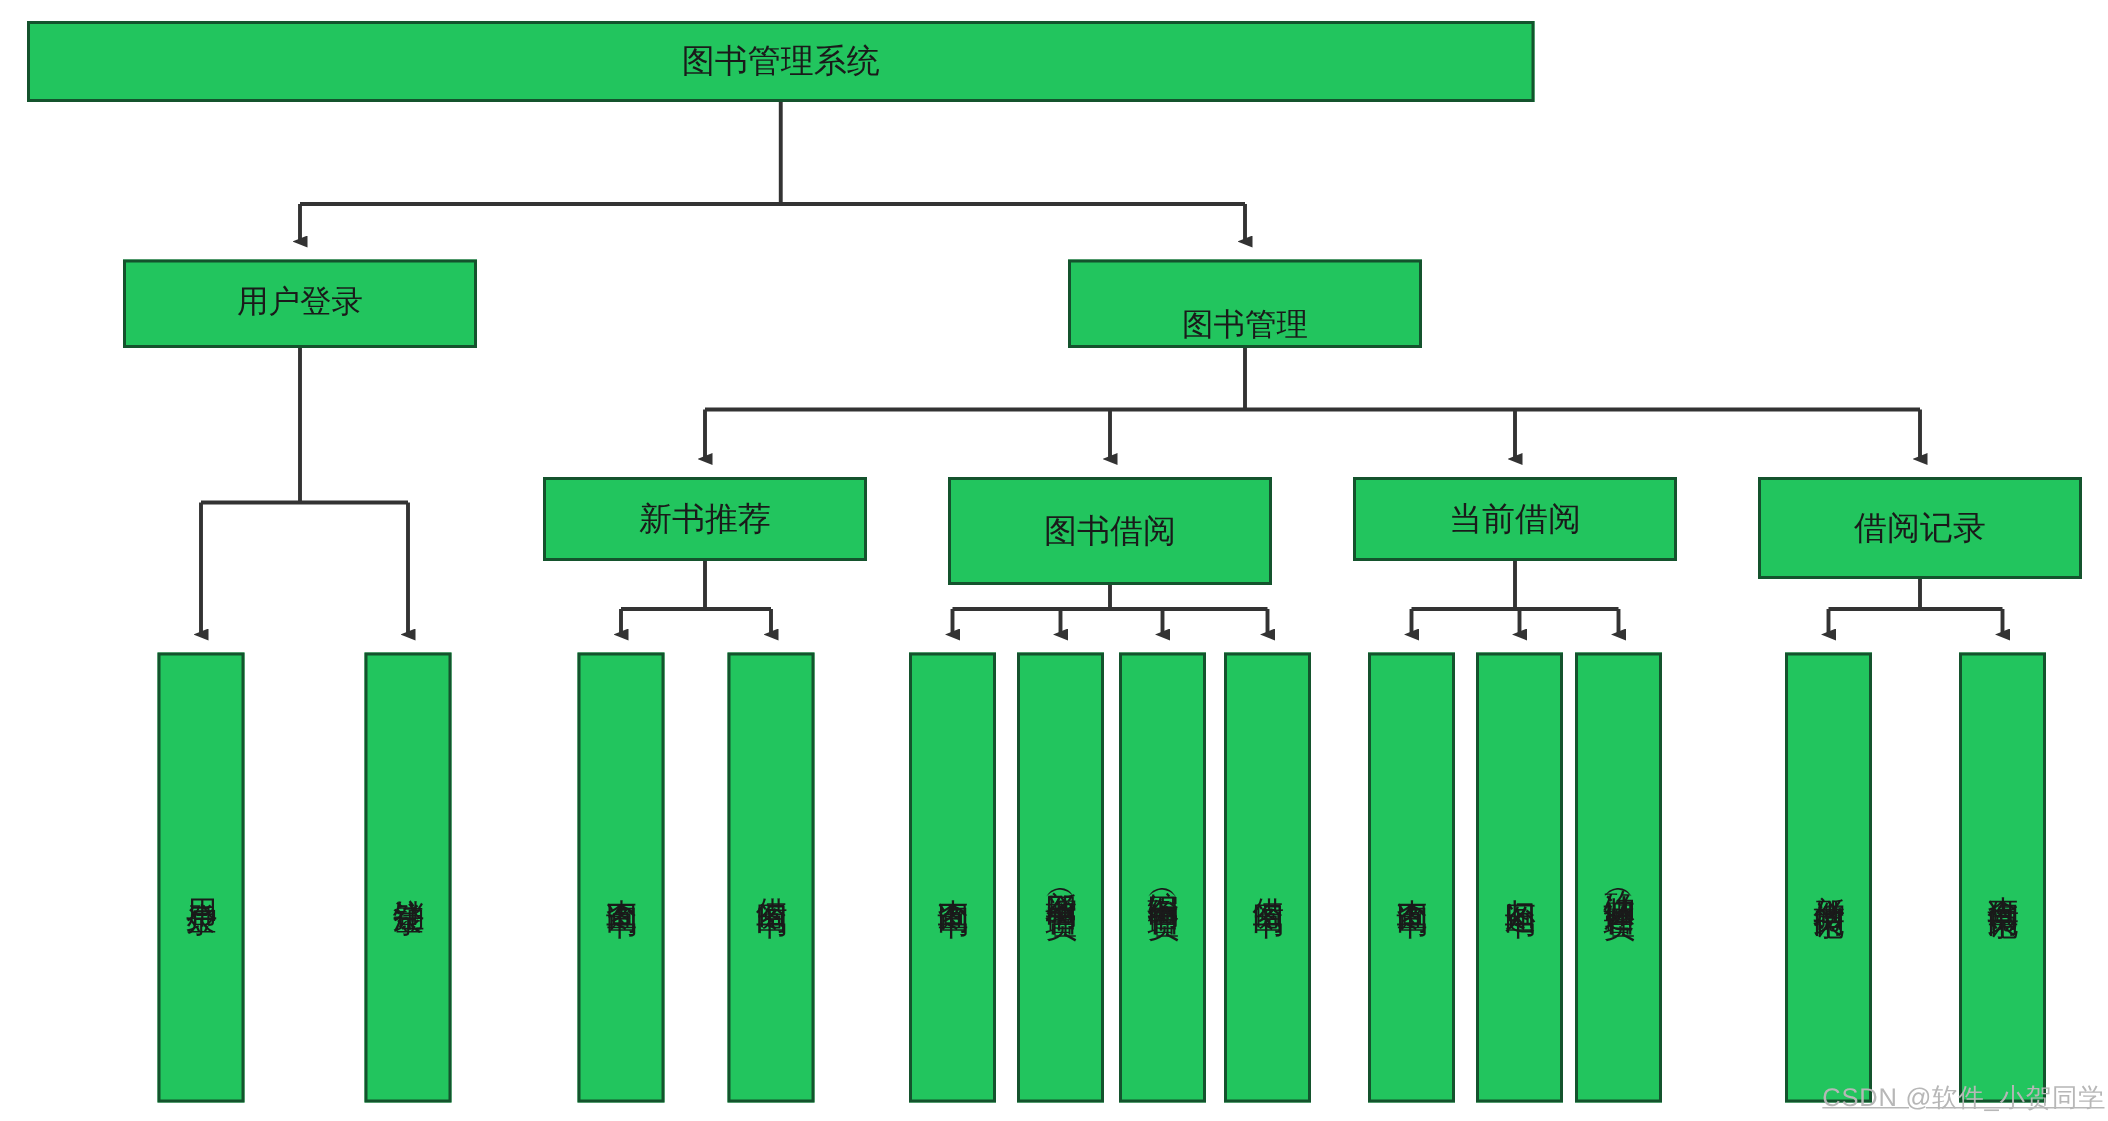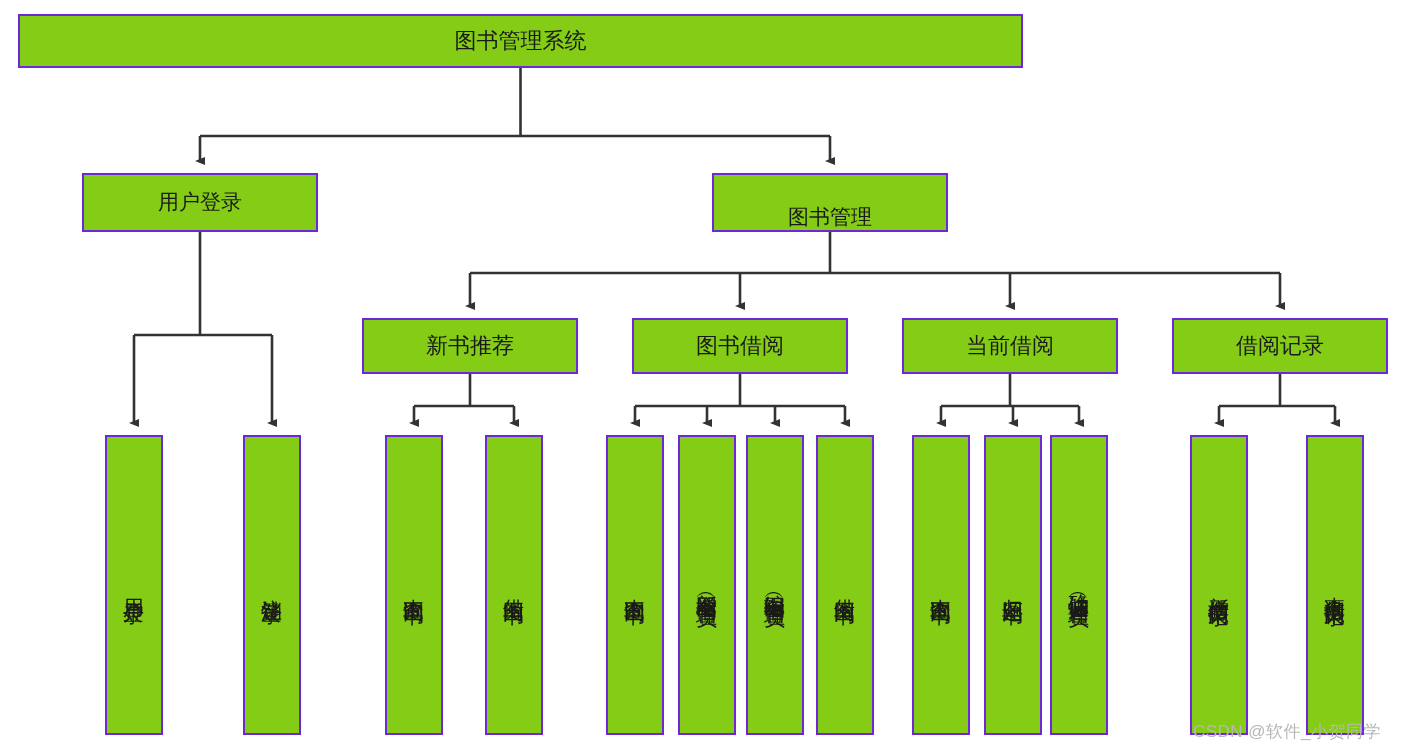--- a/index.html
+++ b/index.html
@@ -22,22 +22,22 @@
     position: absolute;
     left: 0;
     top: 0;
     width: 1405px;
     height: 747px;
     pointer-events: none;
   }
   .node {
     position: absolute;
     box-sizing: border-box;
-    border: 2px solid #6d28d9;
-    background: #84cc16;
+    border: 2px solid #14532d;
+    background: #22c55e;
     display: flex;
     align-items: center;
     justify-content: center;
     color: #1a1a1a;
   }
   .node-label {
     display: block;
     text-align: center;
     line-height: 1.18;
   }
@@ -56,26 +56,27 @@
   .node.leaf .node-label {
     writing-mode: vertical-rl;
     text-orientation: upright;
     font-size: 21px;
     letter-spacing: 2px;
     line-height: 1.0;
     white-space: nowrap;
   }
   .watermark {
     position: absolute;
-    right: 24px;
+    right: 2px;
     bottom: 4px;
     font-size: 17px;
     color: #b7b7b7;
     letter-spacing: 0.5px;
     white-space: nowrap;
+    text-decoration: underline;
   }
 </style>
 </head>
 <body>
 
 <div id="canvas">
 
   <svg id="edges" viewBox="0 0 1405 747" xmlns="http://www.w3.org/2000/svg">
     <defs>
       <marker id="arrow" markerWidth="10" markerHeight="10" refX="4" refY="5" orient="auto" markerUnits="userSpaceOnUse">
@@ -125,27 +126,27 @@
       </div>
       <div class="node level2" style="left: 82px; top: 173px; width: 236px; height: 59px;">
         <span class="node-label">用户登录</span>
       </div>
       <div class="node level2" style="left: 712px; top: 173px; width: 236px; height: 59px; align-items: flex-end;">
         <span class="node-label">图书管理</span>
       </div>
       <div class="node level3" style="left: 362px; top: 318px; width: 216px; height: 56px;">
         <span class="node-label">新书推荐</span>
       </div>
-      <div class="node level3" style="left: 632px; top: 318px; width: 216px; height: 56px;">
+      <div class="node level3" style="left: 632px; top: 318px; width: 216px; height: 72px;">
         <span class="node-label">图书借阅</span>
       </div>
       <div class="node level3" style="left: 902px; top: 318px; width: 216px; height: 56px;">
         <span class="node-label">当前借阅</span>
       </div>
-      <div class="node level3" style="left: 1172px; top: 318px; width: 216px; height: 56px;">
+      <div class="node level3" style="left: 1172px; top: 318px; width: 216px; height: 68px;">
         <span class="node-label">借阅记录</span>
       </div>
       <div class="node leaf" style="left: 105px; top: 435px; width: 58px; height: 300px;">
         <span class="node-label">用户登录</span>
       </div>
       <div class="node leaf" style="left: 243px; top: 435px; width: 58px; height: 300px;">
         <span class="node-label">注销登录</span>
       </div>
       <div class="node leaf" style="left: 385px; top: 435px; width: 58px; height: 300px;">
         <span class="node-label">查询图书</span>

